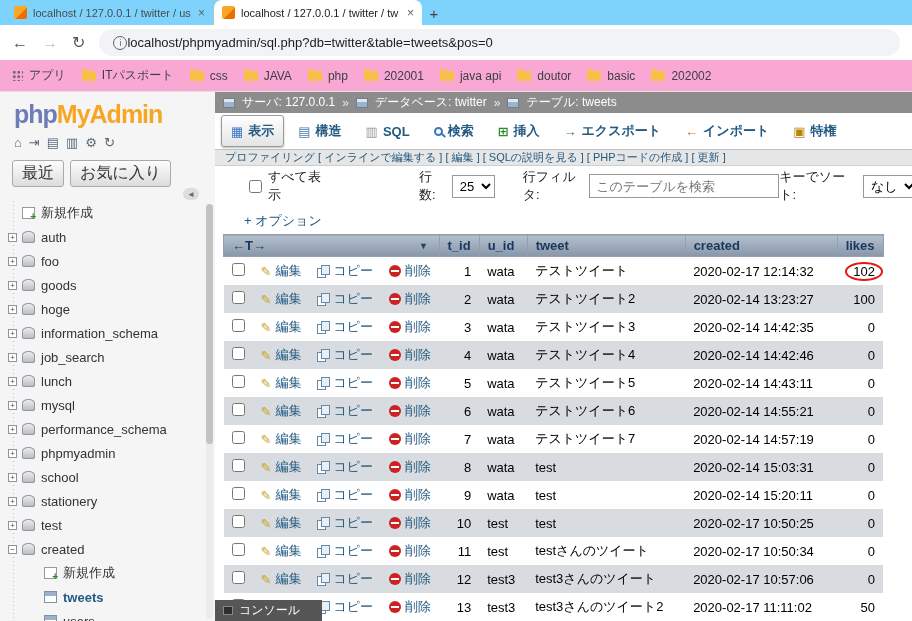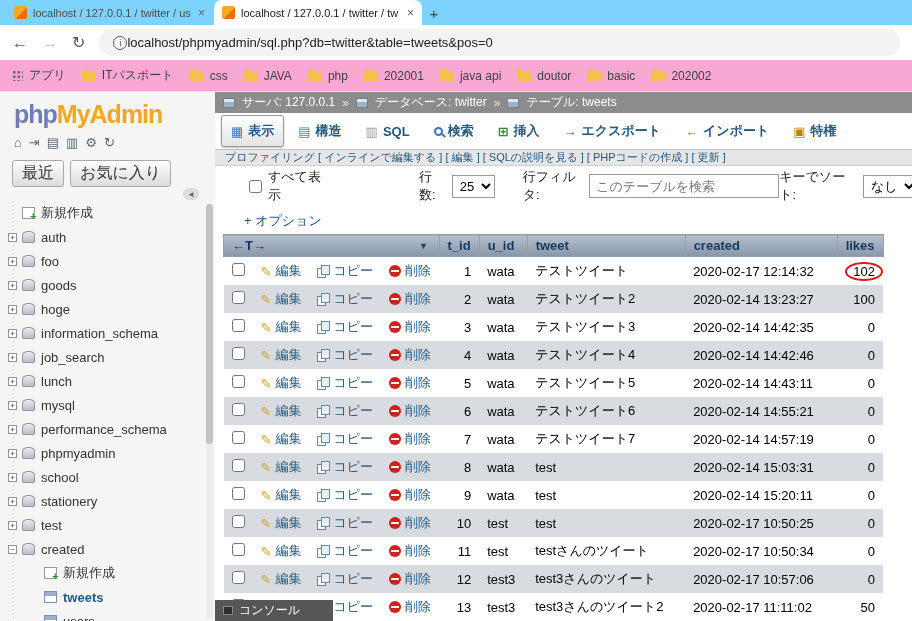--- a/index.html
+++ b/index.html
@@ -107,21 +107,21 @@
   td.c-check { width: 22px; }
   .act { color: #235a81; display: flex; align-items: center; gap: 4px; cursor: pointer; }
   .g-edit::before { content: "✎"; color: #c9a227; font-size: 13px; }
   .g-copy { position: relative; width: 12px; height: 12px; display: inline-block; }
   .g-copy::before { content: ""; position: absolute; left: 0; top: 3px; width: 7px; height: 8px; border: 1px solid #6b87a8; background: #fff; }
   .g-copy::after { content: ""; position: absolute; left: 4px; top: 0; width: 7px; height: 8px; border: 1px solid #6b87a8; background: #e8f0f7; }
   .g-del { width: 12px; height: 12px; border-radius: 50%; background: #cc2222; position: relative; display: inline-block; }
   .g-del::after { content: ""; position: absolute; left: 2px; top: 5px; width: 8px; height: 2px; background: #fff; }
   tr.circled .likes-badge { display: inline-block; border: 2px solid #e01818; border-radius: 50%; padding: 0 6px; margin: -3px -8px -3px 0; }
 
-  .console-bar { position: absolute; left: 0; bottom: 0; width: 118px; height: 21px; background: #565656; color: #fff; font-size: 12px; display: flex; align-items: center; gap: 6px; padding: 0 8px; }
+  .console-bar { position: absolute; left: 0; bottom: 0; width: 107px; height: 21px; background: #565656; color: #fff; font-size: 12px; display: flex; align-items: center; gap: 6px; padding: 0 8px; }
   .console-ico { width: 10px; height: 9px; background: #2e2e2e; border: 1px solid #888; }
 </style>
 </head>
 <body>
 
 <div class="screen">
 
   <div class="tabstrip">
     <div class="btab">
       <span class="favicon"></span>

